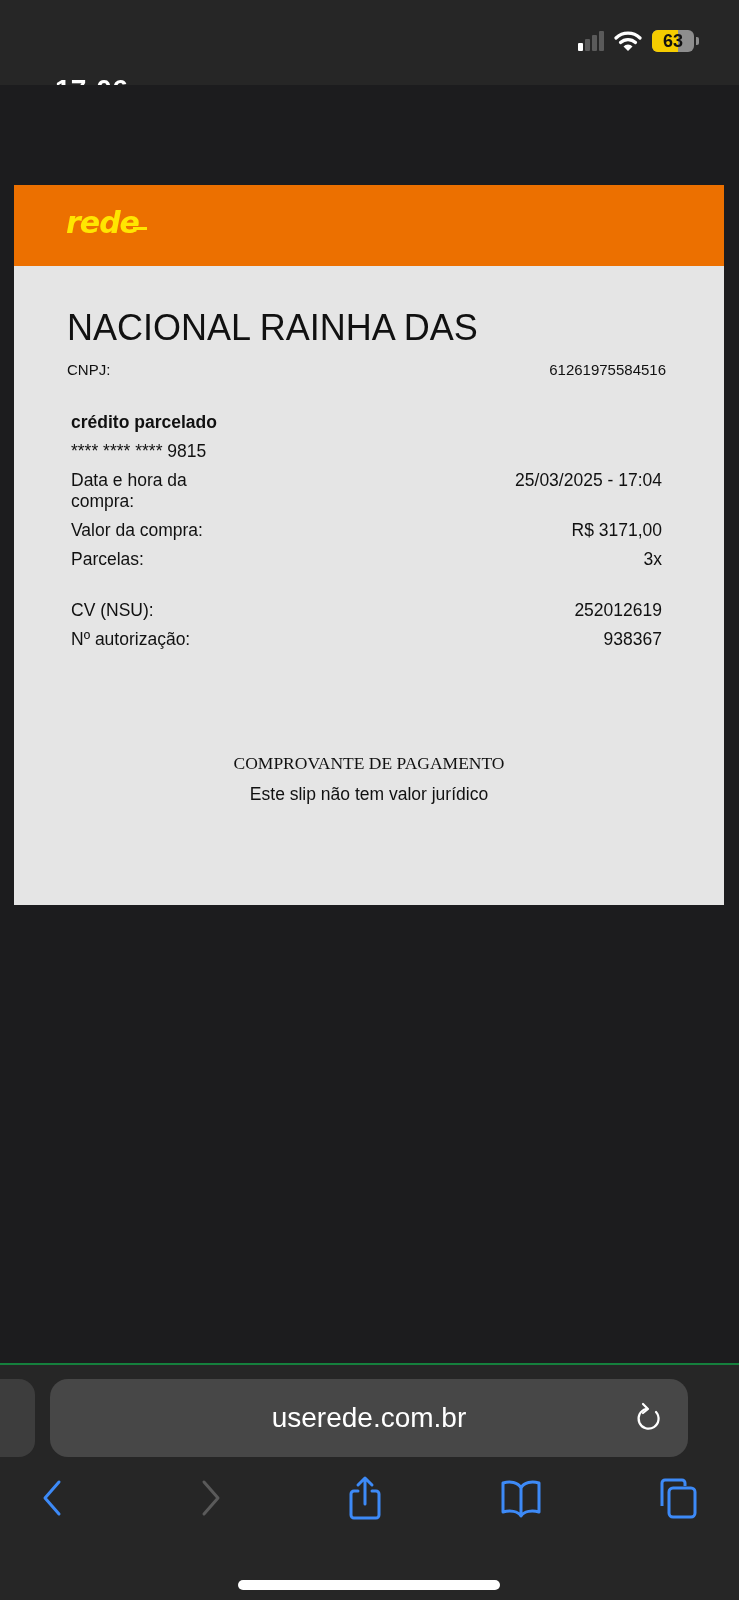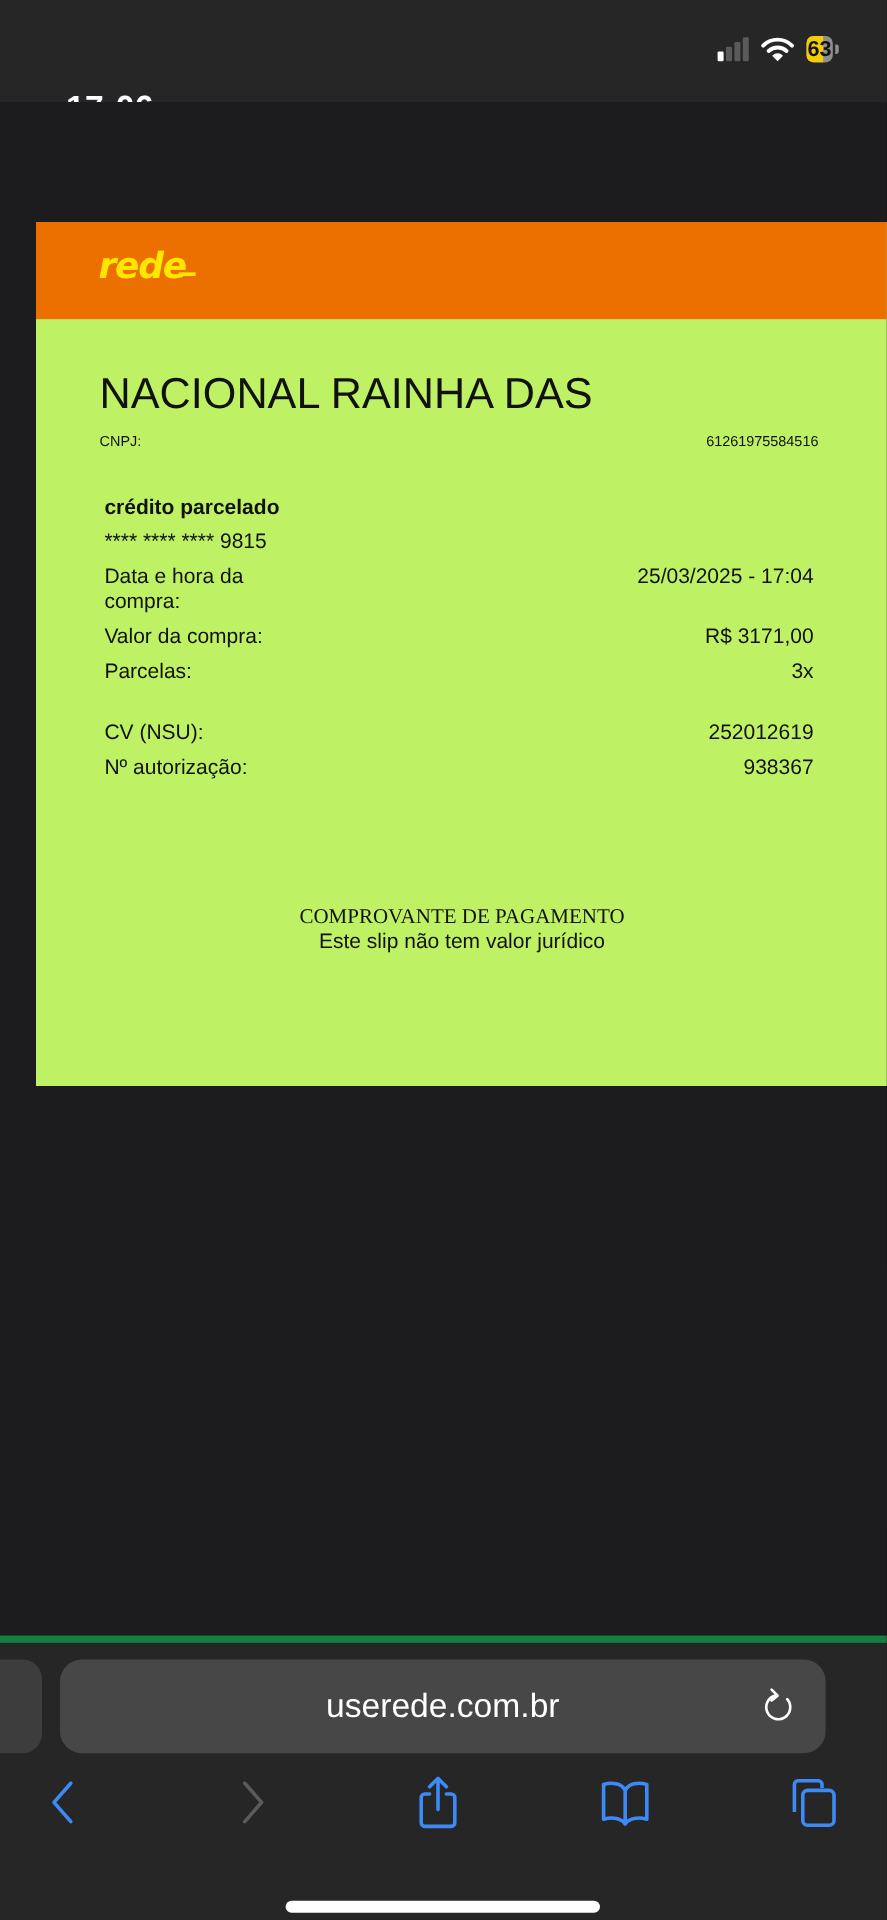--- a/index.html
+++ b/index.html
@@ -5,46 +5,46 @@
     * { box-sizing: border-box; margin: 0; padding: 0; }
     html, body { width: 739px; height: 1600px; overflow: hidden; background: #1c1c1e; }
     body { font-family: "Liberation Sans", sans-serif; position: relative; }
 
     .status-bar { position: absolute; left: 0; top: 0; width: 739px; height: 85px; background: #262626; }
     .status-time { position: absolute; left: 55px; top: 26px; color: #fff; font-size: 28px; font-weight: 600; letter-spacing: 0.3px; margin-top: 48px; }
     .status-right { position: absolute; right: 40px; top: 30px; display: flex; align-items: center; gap: 10px; }
     .signal { display: flex; align-items: flex-end; gap: 2px; height: 20px; }
     .signal span { display: block; width: 5px; border-radius: 1px; background: #5a5a5a; }
     .signal span.on { background: #fff; }
-    .battery { position: relative; width: 22px; height: 22px; border-radius: 6px; background: #8e8e8e; overflow: hidden; display: flex; align-items: center; justify-content: center; }
+    .battery { position: relative; width: 42px; height: 22px; border-radius: 6px; background: #8e8e8e; overflow: hidden; display: flex; align-items: center; justify-content: center; }
     .battery .fill { position: absolute; left: 0; top: 0; bottom: 0; width: 63%; background: #f5cc00; }
     .battery .num { position: relative; font-size: 18px; font-weight: 700; color: #111; }
     .battery-tip { width: 3px; height: 8px; background: #8e8e8e; border-radius: 0 2px 2px 0; margin-left: -8px; }
 
     .page-area { position: absolute; left: 0; top: 85px; width: 739px; height: 1278px; background: #1c1c1e; }
-    .receipt { position: absolute; left: 30px; top: 100px; width: 710px; height: 720px; background: #bef264; }
+    .receipt { position: absolute; left: 14px; top: 100px; width: 710px; height: 720px; background: #e5e5e5; }
     .receipt-header { height: 81px; background: #ec7000; position: relative; }
     .logo { position: absolute; left: 52px; top: 20px; color: #ffe600; font-size: 30px; font-weight: 700; font-style: italic; letter-spacing: -1px; font-family: "DejaVu Sans", sans-serif; }
     .logo::after { content: ""; position: absolute; right: -8px; bottom: 10px; width: 14px; height: 3px; background: #ffe600; }
 
     .merchant { position: absolute; left: 53px; top: 122px; font-size: 36px; color: #111; }
-    .cnpj-row { position: absolute; left: 53px; right: 58px; top: 176px; display: flex; justify-content: space-between; font-size: 12px; color: #111; }
+    .cnpj-row { position: absolute; left: 53px; right: 58px; top: 176px; display: flex; justify-content: space-between; font-size: 15px; color: #111; }
 
     .details { position: absolute; left: 57px; right: 62px; top: 227px; font-size: 17.5px; color: #111; }
     .details .type { font-weight: 700; margin-bottom: 8px; }
     .row { display: flex; justify-content: space-between; line-height: 21px; margin-bottom: 8px; }
     .row .lbl { width: 170px; }
     .row .val { text-align: right; max-width: 340px; }
     .spacer { height: 22px; }
 
     .footer-text { position: absolute; left: 0; right: 0; top: 568px; text-align: center; color: #111; }
     .footer-text .t1 { font-size: 17.5px; font-family: Liberation Serif, serif; }
-    .footer-text .t2 { font-size: 17.5px; }
+    .footer-text .t2 { font-size: 17.5px; margin-top: 10px; }
 
-    .browser-bar { position: absolute; left: 0; top: 1363px; width: 739px; height: 237px; background: #262626; border-top: 6px solid #15803d; }
+    .browser-bar { position: absolute; left: 0; top: 1363px; width: 739px; height: 237px; background: #262626; border-top: 2px solid #15803d; }
     .prev-tab { position: absolute; left: -20px; top: 14px; width: 55px; height: 78px; border-radius: 16px; background: #3d3d3d; }
     .url-bar { position: absolute; left: 50px; top: 14px; width: 638px; height: 78px; border-radius: 18px; background: #474747; display: flex; align-items: center; justify-content: center; }
     .url-text { color: #fff; font-size: 28px; }
     .reload { position: absolute; right: 22px; top: 22px; width: 34px; height: 34px; }
 
     .toolbar { position: absolute; left: 0; top: 100px; width: 739px; height: 70px; }
     .tb-btn { position: absolute; top: 8px; width: 50px; height: 50px; display: flex; align-items: center; justify-content: center; }
     .home-indicator { position: absolute; left: 238px; top: 215px; width: 262px; height: 10px; border-radius: 5px; background: #fff; }
   </style>
 </head>

